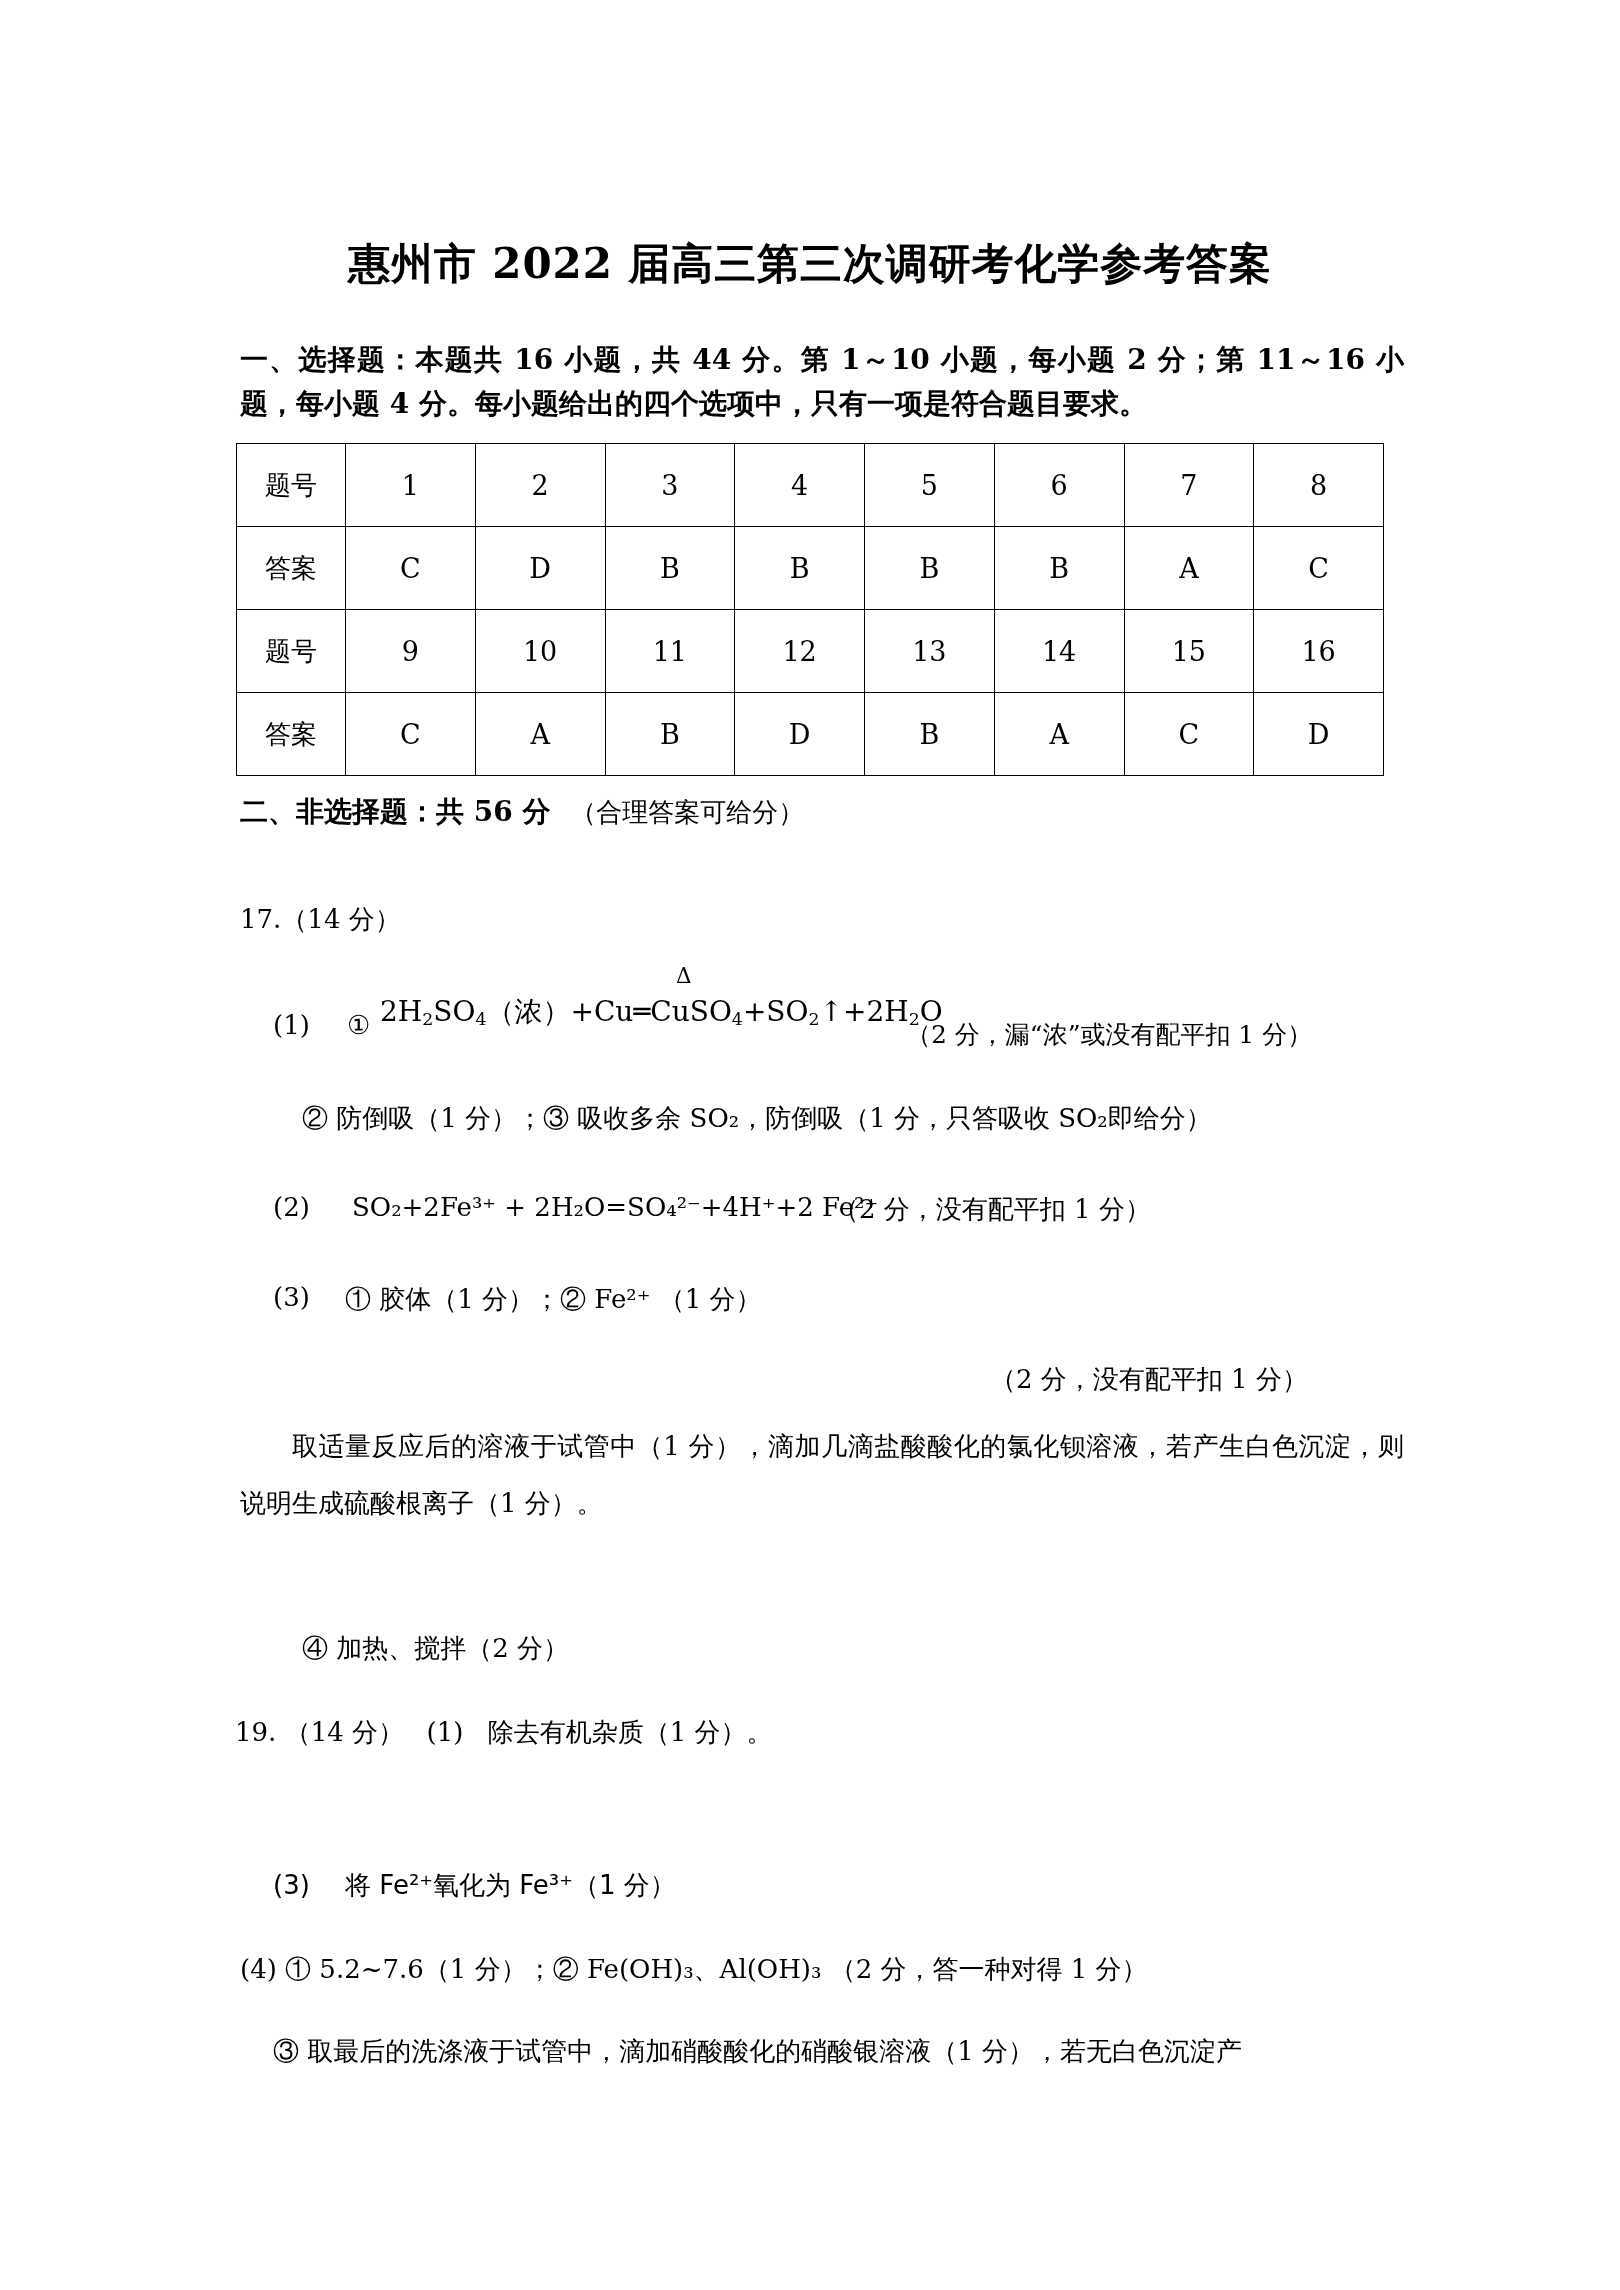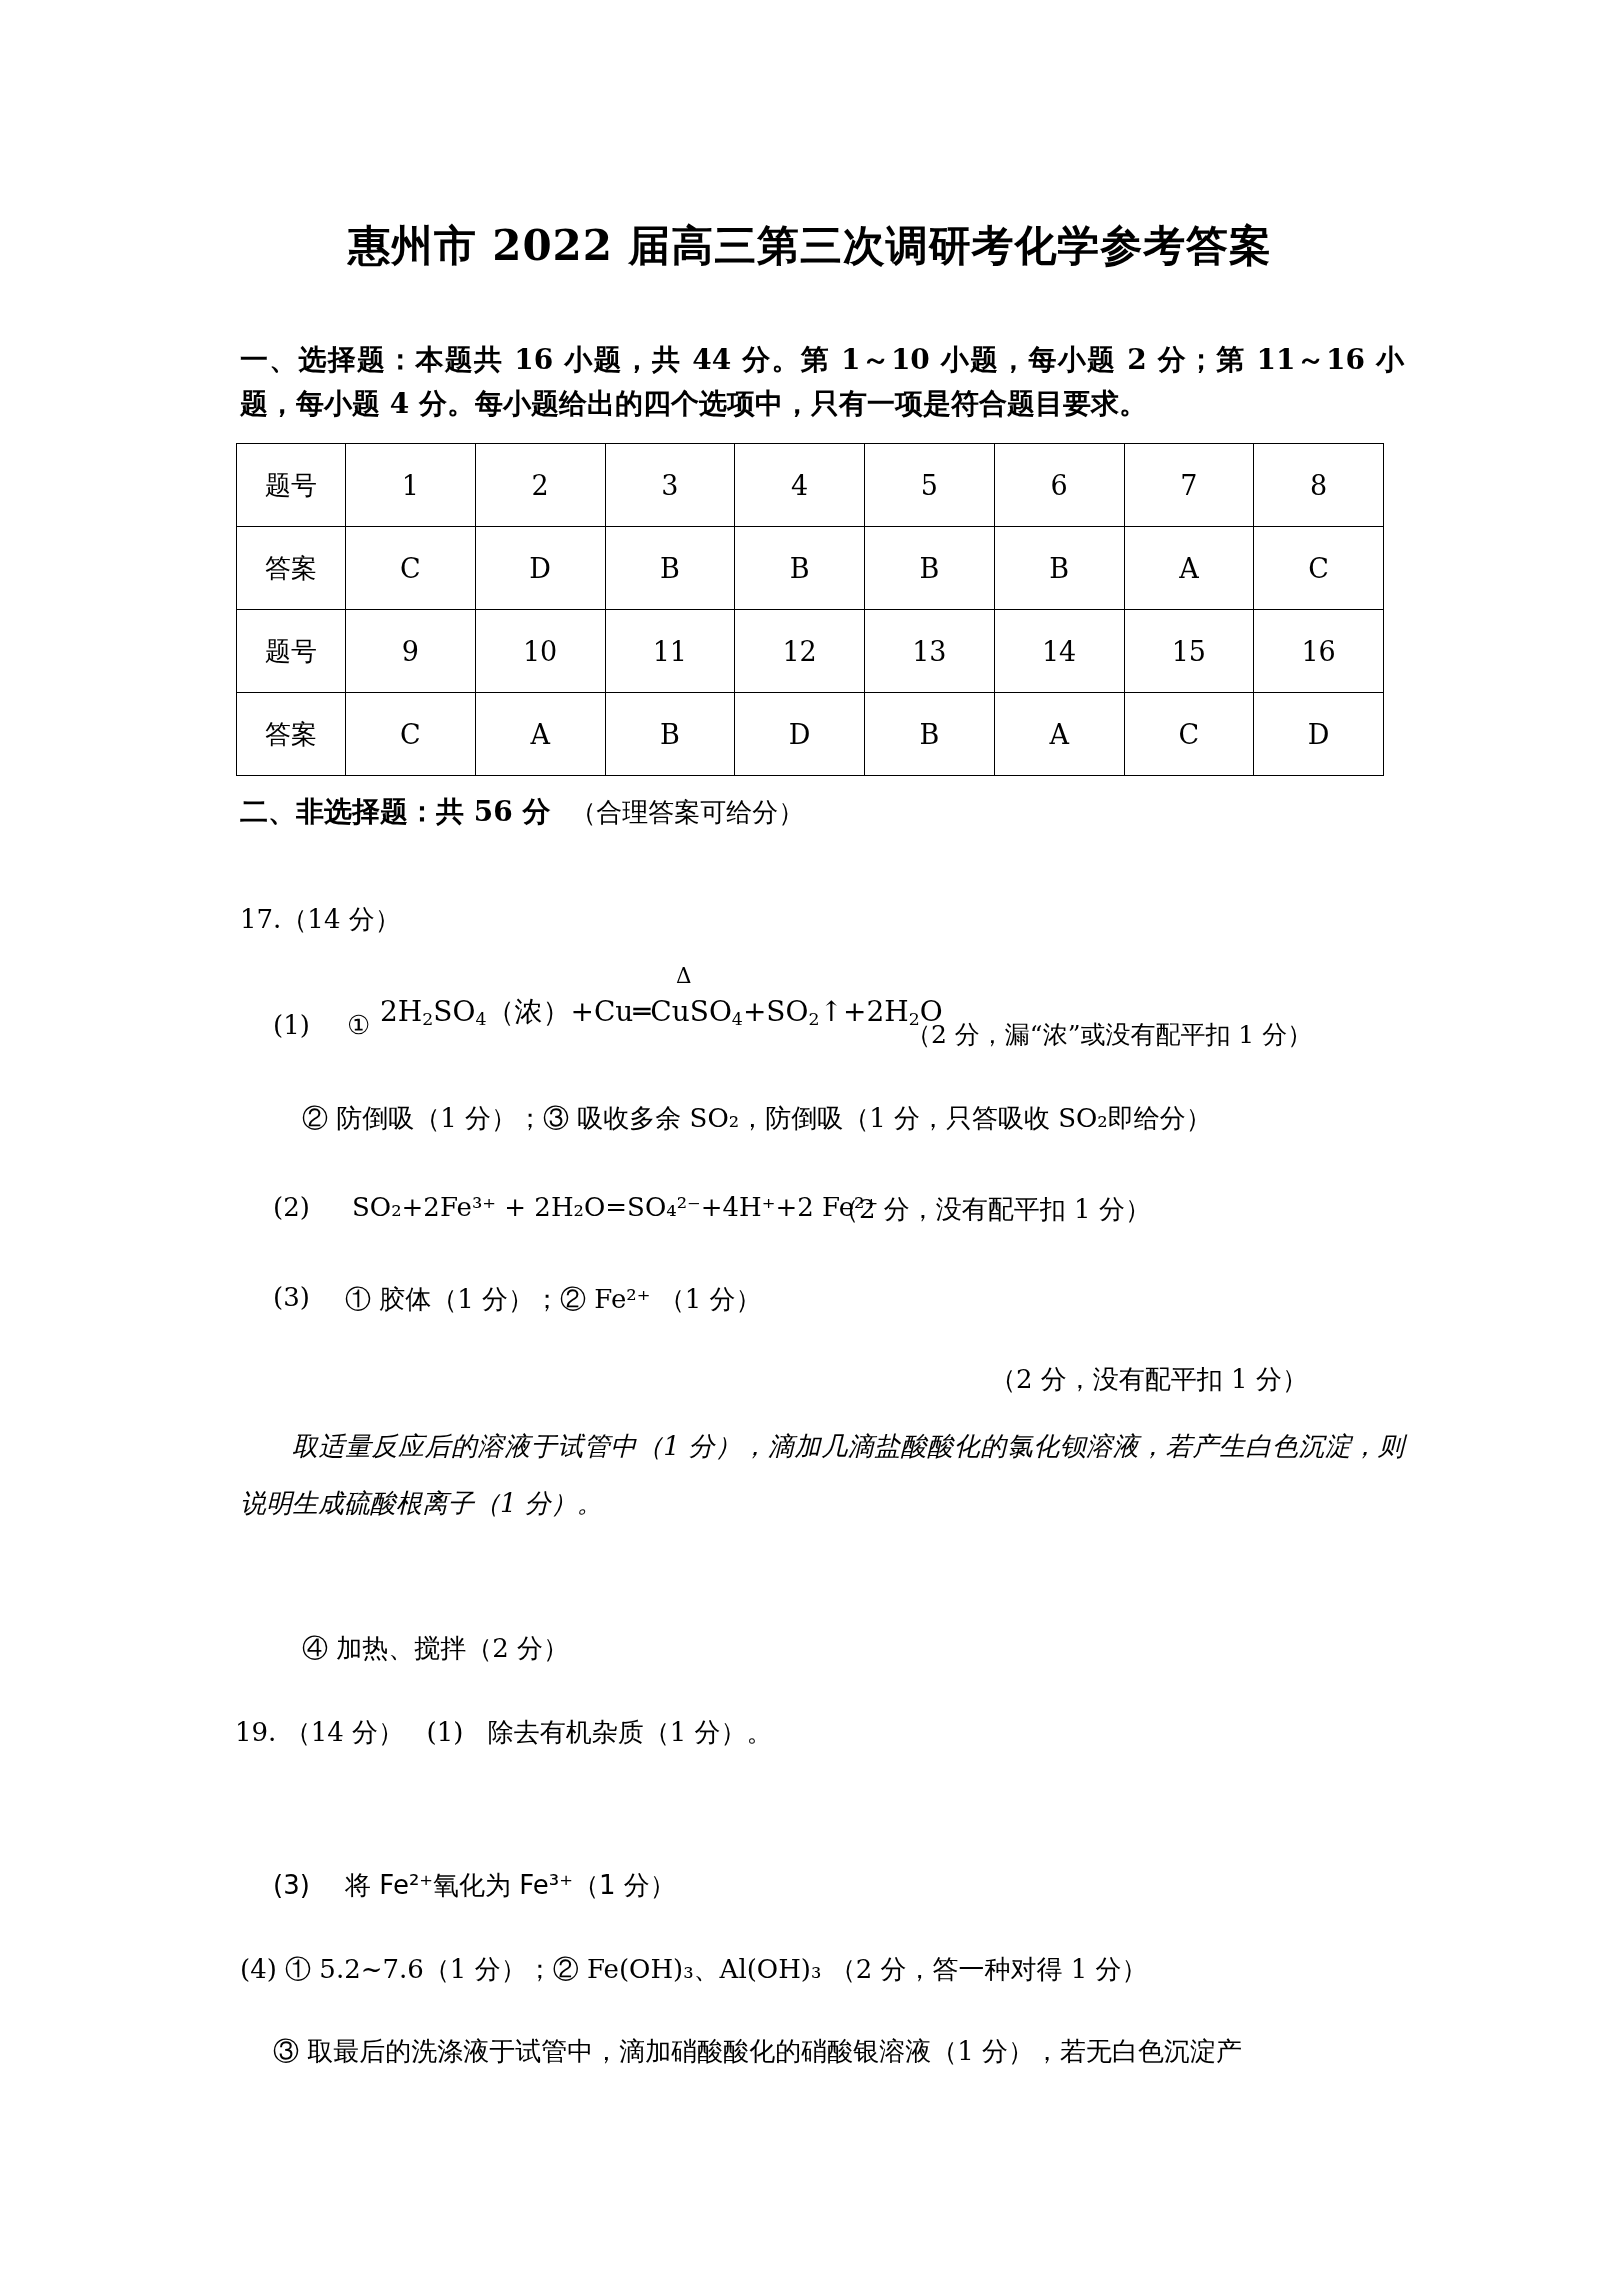--- a/index.html
+++ b/index.html
@@ -18,21 +18,21 @@
   .page {
     position: relative;
     width: 1620px;
     height: 2291px;
     background: #fff;
   }
   
   .doc-title {
     position: absolute;
     left: 0;
-    top: 218px;
+    top: 236px;
     width: 1620px;
     text-align: center;
     font-size: 42px;
     font-weight: bold;
     letter-spacing: 0.9px;
     font-family: "DejaVu Serif", "Liberation Serif", serif;
     white-space: nowrap;
   }
   
   .sec1-intro {
@@ -196,21 +196,21 @@
 
   <div class="line" style="left:273px; top:1164px;">(2)</div>
   <div class="line" style="left:352px; top:1164px;">SO₂+2Fe³⁺ + 2H₂O=SO₄²⁻+4H⁺+2 Fe²⁺</div>
   <div class="line" style="left:833px; top:1164px;">（2 分，没有配平扣 1 分）</div>
 
   <div class="line" style="left:273px; top:1254px;">(3)</div>
   <div class="line" style="left:345px; top:1254px;">① 胶体（1 分）；② Fe²⁺ （1 分）</div>
 
   <div class="line" style="left:990px; top:1334px;">（2 分，没有配平扣 1 分）</div>
 
-  <div class="para" style="left:240px; top:1418px; width:1164px; text-indent:52px;font-style:italic;">取适量反应后的溶液于试管中（1 分），滴加几滴盐酸酸化的氯化钡溶液，若产生白色沉淀，则说明生成硫酸根离子（1 分）。</div>
+  <div class="para" style="left:240px; top:1418px; width:1164px; text-indent:52px;">取适量反应后的溶液于试管中（1 分），滴加几滴盐酸酸化的氯化钡溶液，若产生白色沉淀，则说明生成硫酸根离子（1 分）。</div>
 
   <div class="line" style="left:302px; top:1603px;">④ 加热、搅拌（2 分）</div>
 
   <div class="line" style="left:235px; top:1687px;">
     <span>19.</span>
     <span>（14 分）</span>
     <span style="margin-left:14.3px;">(1)</span>
     <span style="margin-left:16px;">除去有机杂质（1 分）。</span>
   </div>
 

